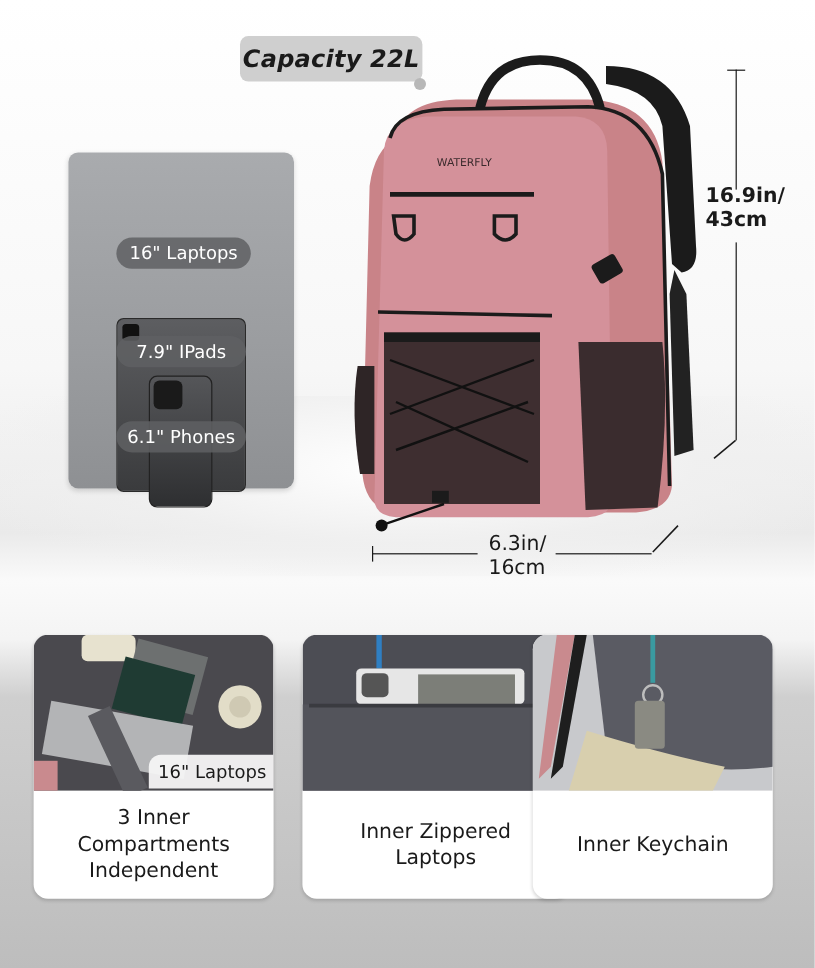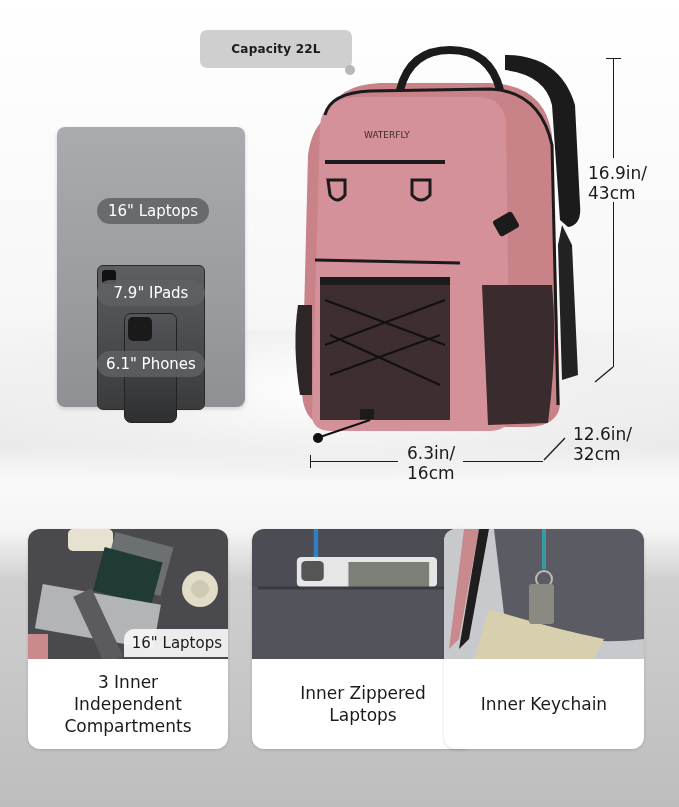--- a/index.html
+++ b/index.html
@@ -14,23 +14,24 @@
       linear-gradient(180deg, #ffffff 0%, #f7f7f7 38%, #eaeaea 55%, #fafafa 60%, #f4f4f4 66%, #cfcfcf 72%, #bdbdbd 100%);
   }
   
   .floor {
     position: absolute; left: 0; top: 330px; width: 679px; height: 150px;
     background: radial-gradient(ellipse at 50% 40%, rgba(255,255,255,1) 0%, rgba(240,240,240,0.8) 50%, rgba(220,220,220,0) 80%);
   }
   .capacity-badge {
     position: absolute; left: 200px; top: 30px; width: 152px; height: 38px;
     background: #cfcfcf; border-radius: 7px;
-    font-size: 12px; font-weight: bold; color: #1a1a1a;
+    font-size: 20px; font-weight: bold; color: #1a1a1a;
     display: flex; align-items: center; justify-content: center;
     letter-spacing: 0.2px;
+    font-style: italic;
   }
   .capacity-dot {
     position: absolute; left: 345px; top: 65px; width: 10px; height: 10px;
     border-radius: 50%; background: #b8b8b8;
   }
   
   .laptop {
     position: absolute; left: 57px; top: 127px; width: 188px; height: 280px;
     background: linear-gradient(180deg, #a9abae 0%, #9a9c9f 60%, #8e9093 100%);
     border-radius: 8px; box-shadow: 0 2px 4px rgba(0,0,0,0.15);
@@ -133,34 +134,30 @@
     <path d="M192 240 L262 240 Q268 300 258 378 L198 380 Z" fill="#3a2c2e"></path>
     <path d="M8 260 Q2 300 10 350 L22 350 L22 260 Z" fill="#2e2526"></path>
 
     <line x1="80" y1="375" x2="30" y2="392" stroke="#111" stroke-width="2"></line>
     <circle cx="28" cy="393" r="5" fill="#111"></circle>
     <rect x="70" y="364" width="14" height="10" fill="#1b1b1b"></rect>
   </svg>
 
   <div class="dim-line" style="left:613px; top:58px; width:1px; height:100px;"></div>
   <div class="dim-line" style="left:606px; top:58px; width:15px; height:1px;"></div>
-  <div class="dim-text" style="left:588px; top:163px;">
+  <div class="dim-text" style="left:588px; top:153px;font-weight:bold;">
     <div>16.9in/</div>
     <div>43cm</div>
   </div>
   <div class="dim-line" style="left:613px; top:202px; width:1px; height:165px;"></div>
 
   <svg style="position:absolute; left:540px; top:360px;" width="80" height="110">
     <line x1="73" y1="7" x2="55" y2="22" stroke="#1a1a1a" stroke-width="1.3"></line>
     <line x1="25" y1="78" x2="4" y2="100" stroke="#1a1a1a" stroke-width="1.3"></line>
   </svg>
-  <div class="dim-text" style="left:573px; top:424px;">
-    <div>12.6in/</div>
-    <div>32cm</div>
-  </div>
 
   <div class="dim-line" style="left:310px; top:461px; width:88px; height:1px;"></div>
   <div class="dim-line" style="left:310px; top:455px; width:1px; height:13px;"></div>
   <div class="dim-text" style="left:407px; top:443px;">
     <div>6.3in/</div>
     <div>16cm</div>
   </div>
   <div class="dim-line" style="left:463px; top:461px; width:80px; height:1px;"></div>
 
   <div class="card" style="left:28px; width:200px;">
@@ -172,22 +169,22 @@
       <rect x="10" y="65" width="120" height="45" fill="#b3b4b6" transform="rotate(10 70 87)"></rect>
       <rect x="60" y="60" width="20" height="75" fill="#5a5a5f" transform="rotate(-25 70 97)"></rect>
       <circle cx="172" cy="60" r="18" fill="#e2ddc8"></circle>
       <circle cx="172" cy="60" r="9" fill="#cfc9b3"></circle>
       <rect x="0" y="105" width="20" height="25" fill="#c98a8e"></rect>
     </svg>
     <div class="laptop-tag">16" Laptops</div>
     <div class="card-label">
       <div>
         <div>3 Inner</div>
+        <div>Compartments</div>
         <div>Independent</div>
-        <div>Compartments</div>
       </div>
     </div>
   </div>
 
   <div class="card" style="left:240px; width:222px;margin-left:12px;">
     <svg class="card-photo" viewBox="0 0 198 130" preserveAspectRatio="none">
       <rect width="198" height="130" fill="#4c4d54"></rect>
       <rect x="55" y="0" width="4" height="28" fill="#2f7fc2"></rect>
       <rect x="40" y="28" width="125" height="30" rx="4" fill="#e6e6e6"></rect>
       <rect x="44" y="32" width="20" height="20" rx="4" fill="#555"></rect>

